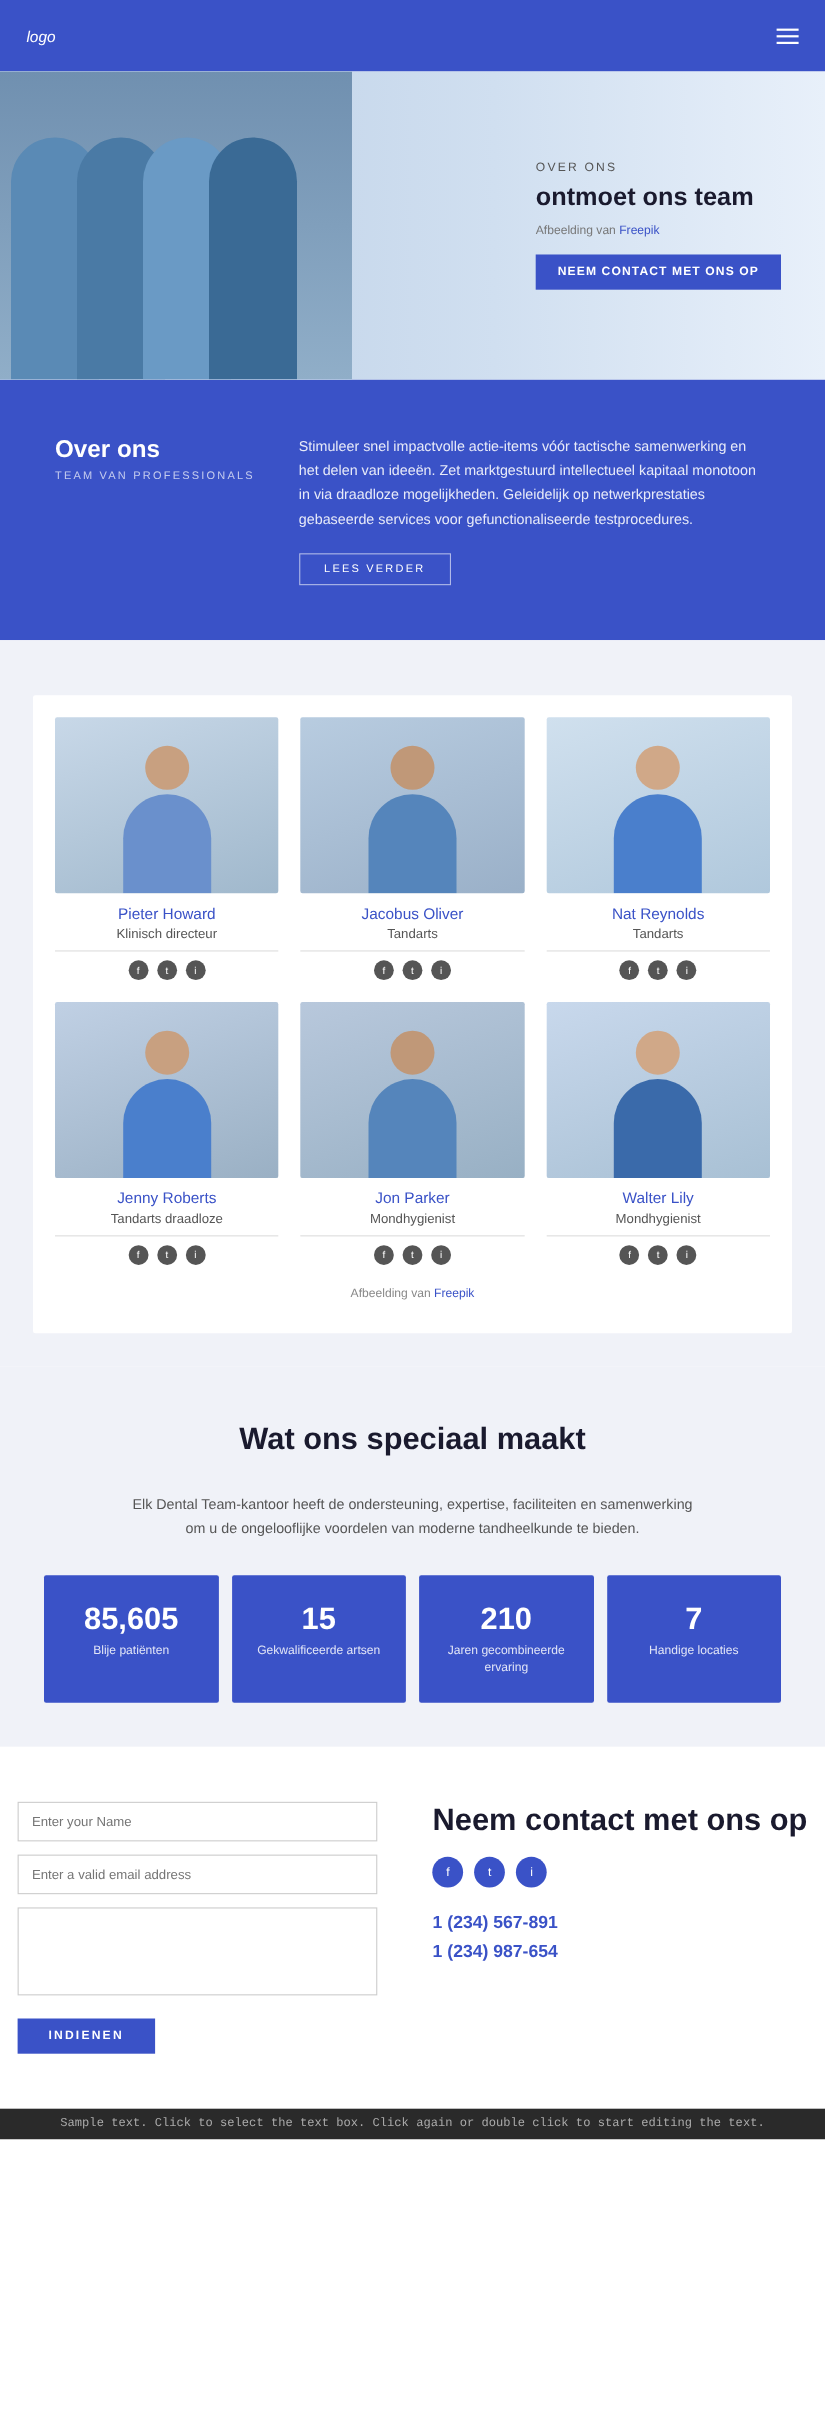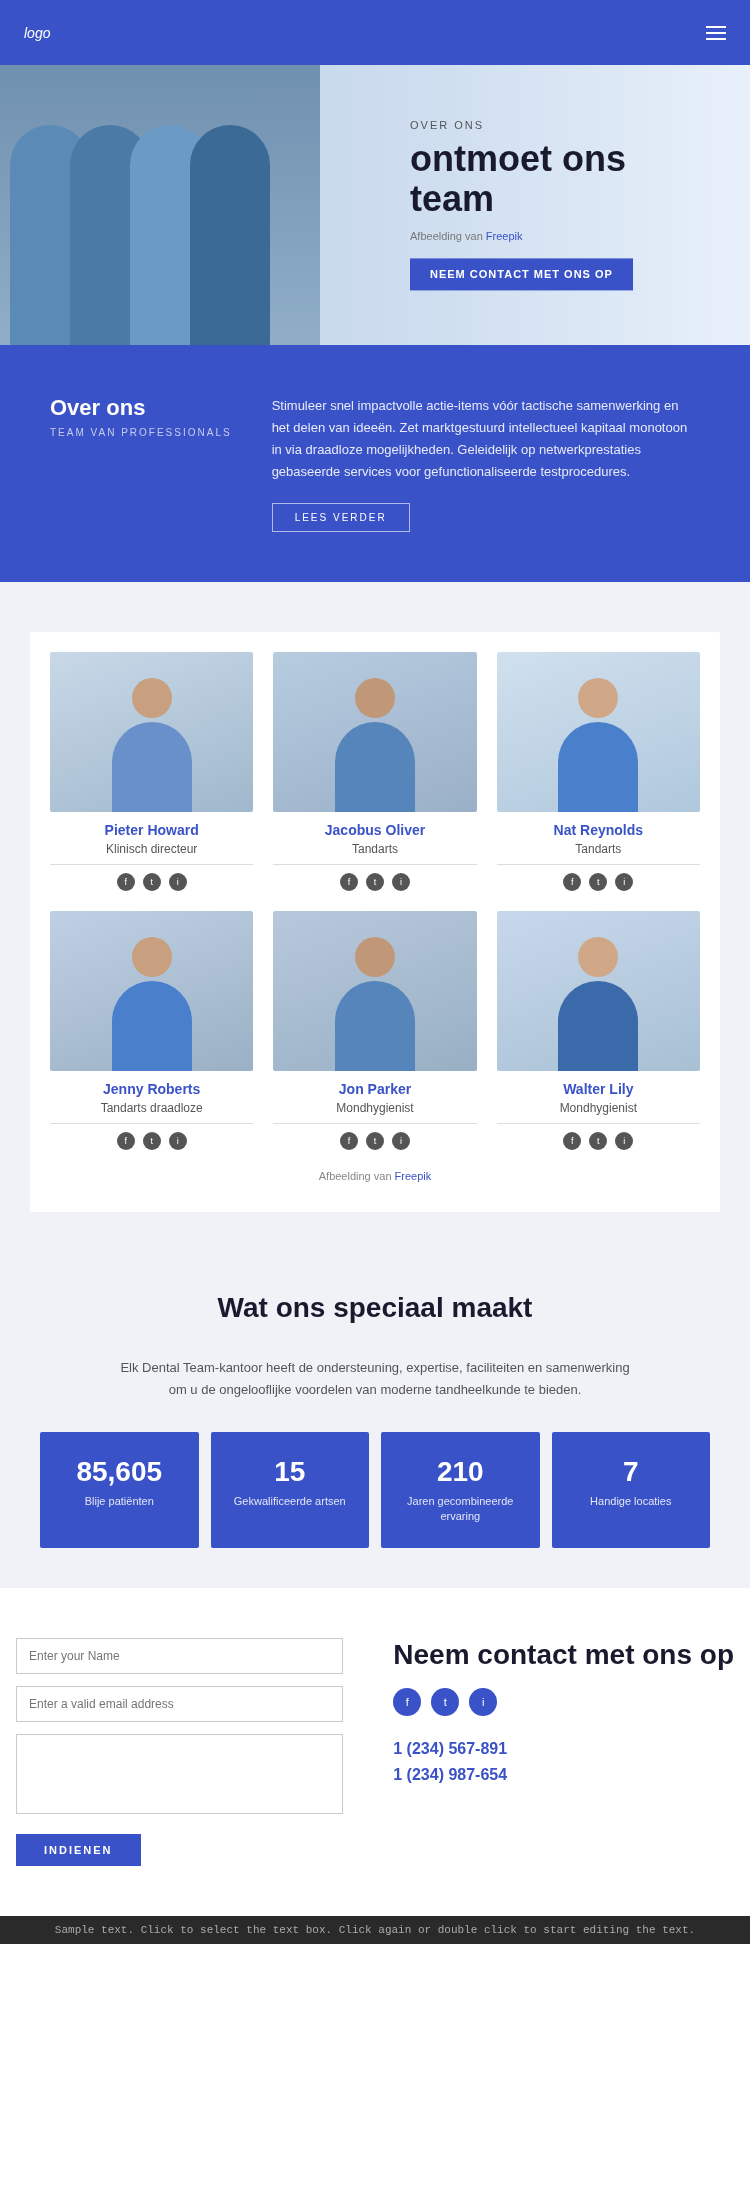--- a/index.html
+++ b/index.html
@@ -60,21 +60,21 @@
       max-width: 300px;
     }
     .hero-overline {
       font-size: 11px;
       letter-spacing: 2px;
       color: #555;
       text-transform: uppercase;
       margin-bottom: 8px;
     }
     .hero-title {
-      font-size: 36px;
+      font-size: 23px;
       font-weight: 900;
       color: #1a1a2e;
       line-height: 1.1;
       margin-bottom: 12px;
     }
     .hero-caption {
       font-size: 11px;
       color: #777;
       margin-bottom: 16px;
     }
@@ -174,21 +174,21 @@
       margin: 0 auto;
     }
     .color-blue { background: #4a7fcc; }
     .color-light { background: #6a90cc; }
     .color-medium { background: #5585bb; }
     .color-dark { background: #3a6aaa; }
     .color-skin { background: #c8a080; }
     .color-skin2 { background: #c09878; }
     .color-skin3 { background: #d0a888; }
 
-    .team-name { font-size: 14px; color: #3a52c7; font-weight: 700; margin-bottom: 4px; }
+    .team-name { font-size: 14px; color: #3a52c7; font-weight: 400; margin-bottom: 4px; }
     .team-role { font-size: 12px; color: #555; margin-bottom: 8px; }
     .team-divider { border: none; border-top: 1px solid #ddd; margin: 8px 0; }
     .team-social { display: flex; justify-content: center; gap: 8px; }
     .social-icon {
       width: 18px; height: 18px;
       border-radius: 50%;
       background: #555;
       display: inline-flex;
       align-items: center;
       justify-content: center;

